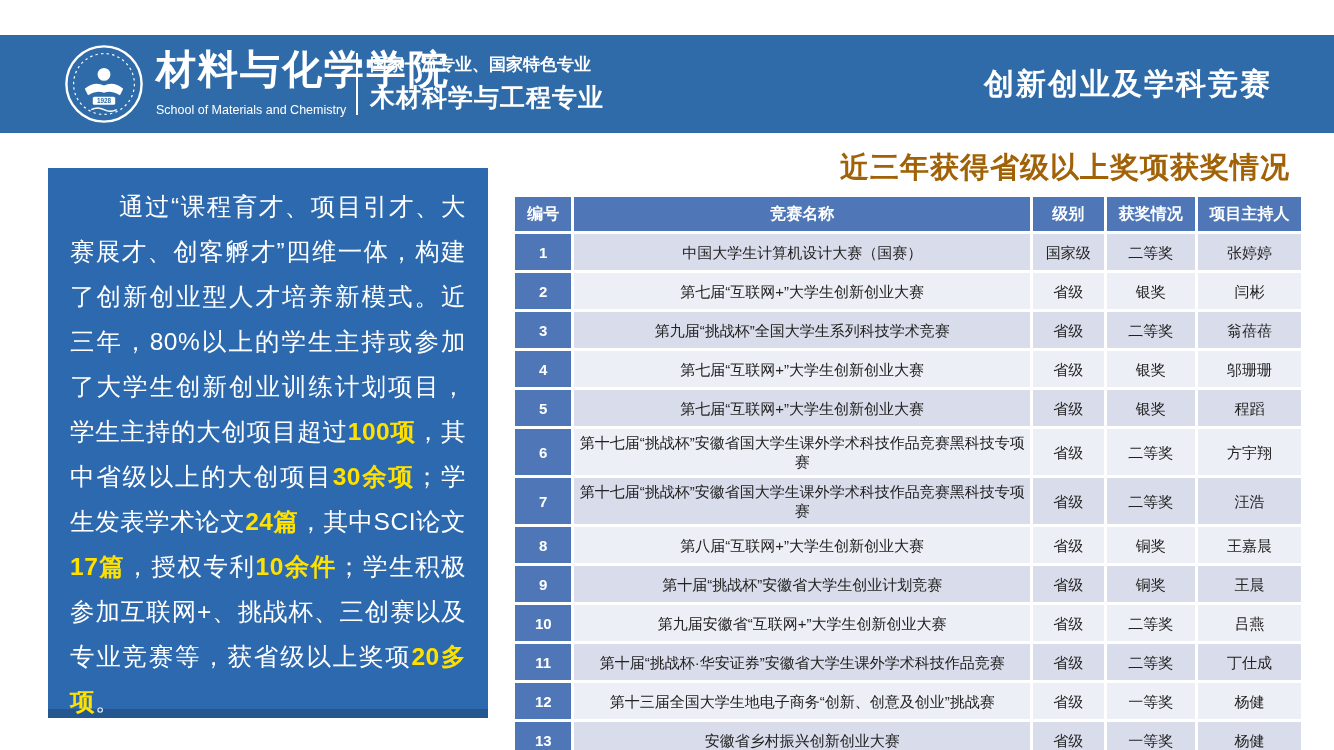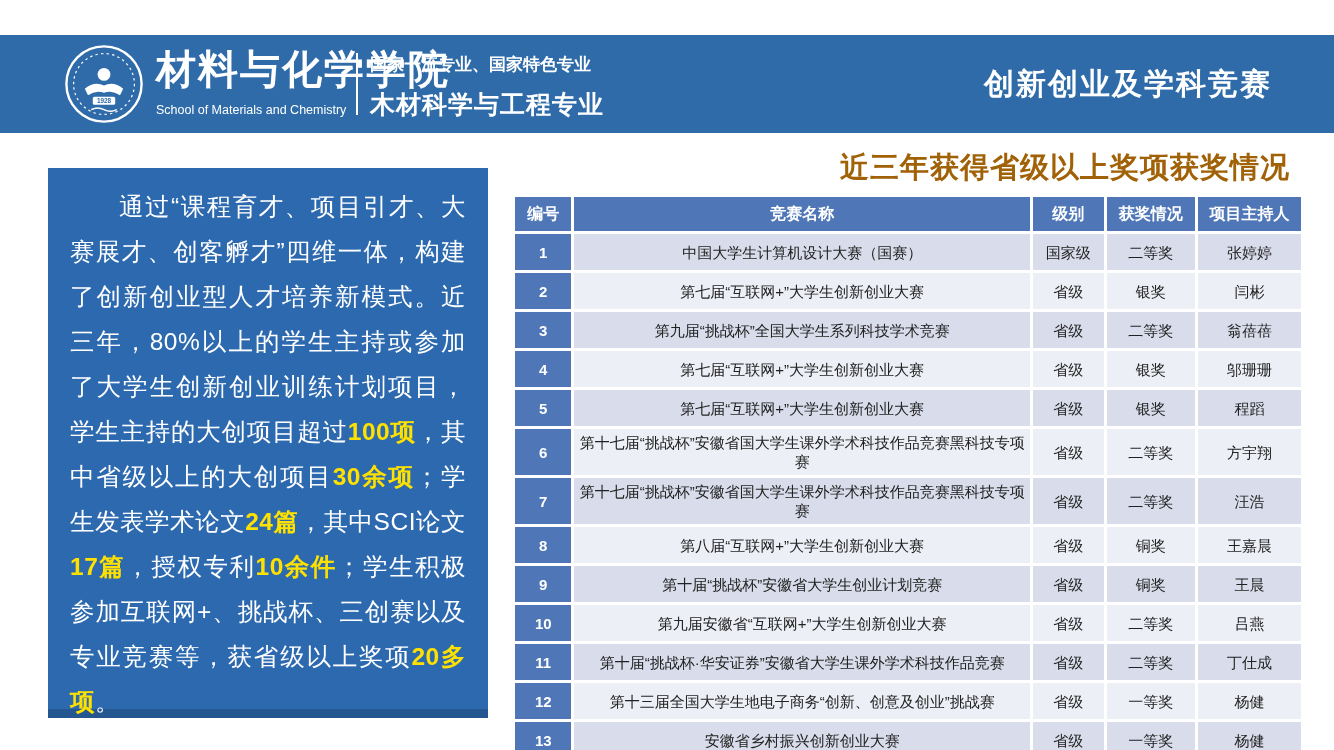--- a/index.html
+++ b/index.html
@@ -13,21 +13,21 @@
     position:absolute;left:0;top:35px;width:1334px;height:98px;
     background:#2e6ba8;color:#ffffff;
   }
   .logo{position:absolute;left:64px;top:9px;width:80px;height:80px;}
   .college-block{position:absolute;left:156px;top:16px;}
   .college-cn{font-size:40px;font-weight:bold;letter-spacing:2px;line-height:36px;}
   .college-en{font-size:12.5px;line-height:20px;margin-top:13px;}
   .header-divider{position:absolute;left:356px;top:18px;width:2px;height:62px;background:#ffffff;}
   .program-block{position:absolute;left:370px;top:18px;}
   .program-line1{font-size:17px;font-weight:bold;line-height:24px;}
-  .program-line2{font-size:25px;font-weight:bold;line-height:36px;margin-top:9px;letter-spacing:1px;}
+  .program-line2{font-size:25px;font-weight:bold;line-height:36px;margin-top:2px;letter-spacing:1px;}
   .page-title{
     position:absolute;right:62px;top:0;height:98px;display:flex;align-items:center;
     font-size:30px;font-weight:bold;letter-spacing:2px;
   }
   
   .intro-panel{
     position:absolute;left:48px;top:168px;width:440px;height:550px;
     background:#2c69af;box-sizing:border-box;padding:16px 22px 0 22px;
     box-shadow:inset 0 -9px 0 rgba(0,0,0,0.18);
   }

